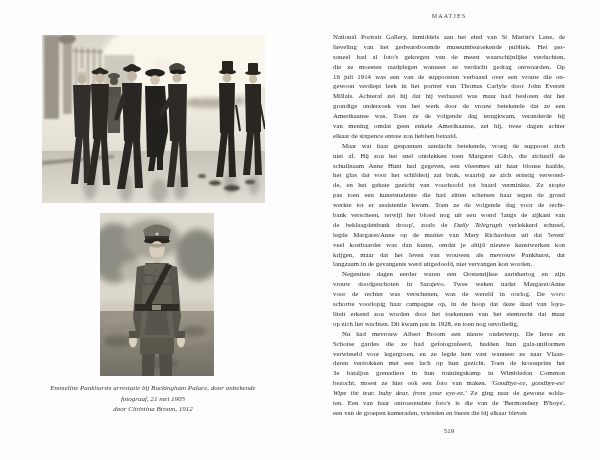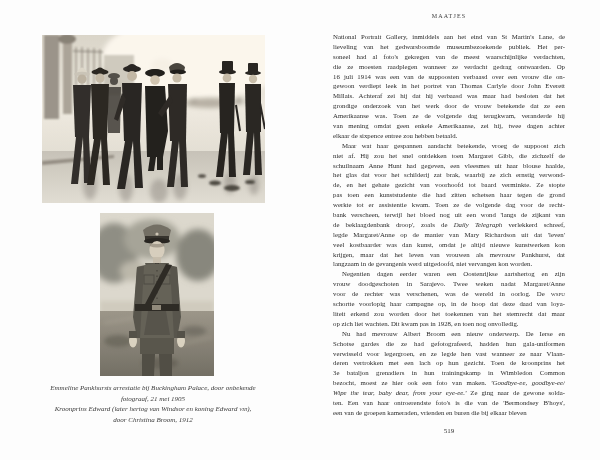--- a/index.html
+++ b/index.html
@@ -238,21 +238,20 @@
           <ellipse cx="81" cy="128" rx="4" ry="6.5" fill="#d6d0c2"></ellipse>
           <rect x="29" y="118" width="8" height="7" fill="#504e46"></rect>
           <rect x="77" y="118" width="8" height="7" fill="#504e46"></rect>
         </g>
       </svg>
     </div>
 
     <div class="captions">
         <div class="cline"><span>Emmeline Pankhursts arrestatie bij Buckingham Palace, door onbekende</span></div>
         <div class="cline"><span>fotograaf, 21 mei 1905</span></div>
-        <div class="cline"><span>Kroonprins Edward (later hertog van Windsor en koning Edward </span><span class="sc">viii</span><span>),</span></div>
         <div class="cline"><span>door Christina Broom, 1912</span></div>
       </div>
   </div>
 
   <div class="page right">
     <div class="running-head">MAATJES</div>
     <div class="body-text">
         <div class="bline"><span>National Portrait Gallery, inmiddels aan het eind van St Martin's Lane, de</span></div>
         <div class="bline"><span>lieveling van het gedwarsboomde museumbezoekende publiek. Het per-</span></div>
         <div class="bline"><span>soneel had al foto's gekregen van de meest waarschijnlijke verdachten,</span></div>

